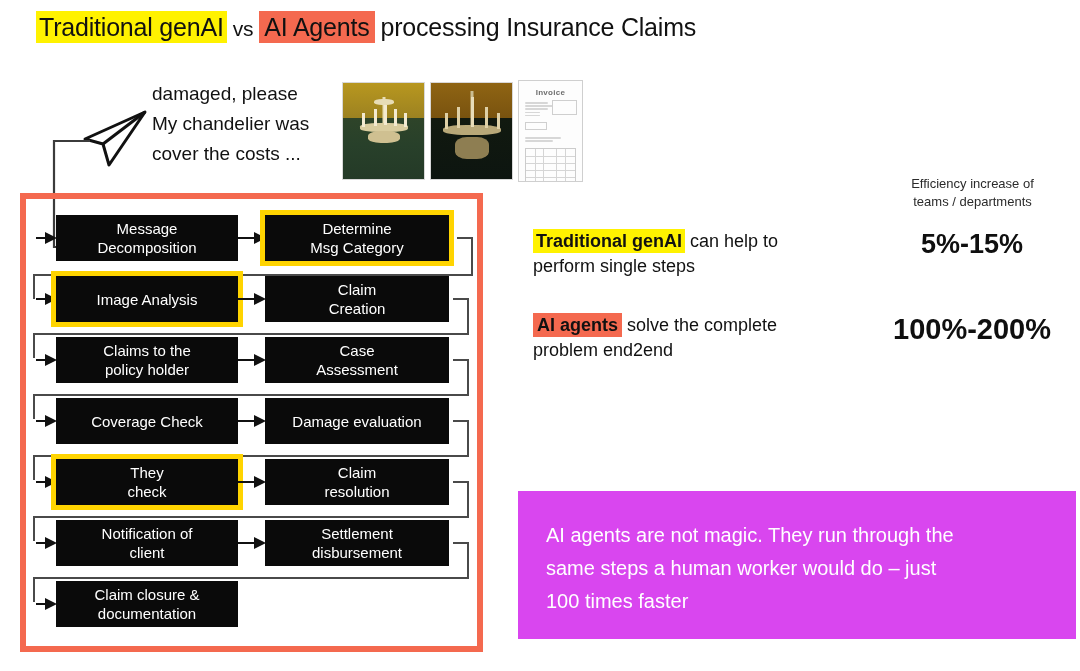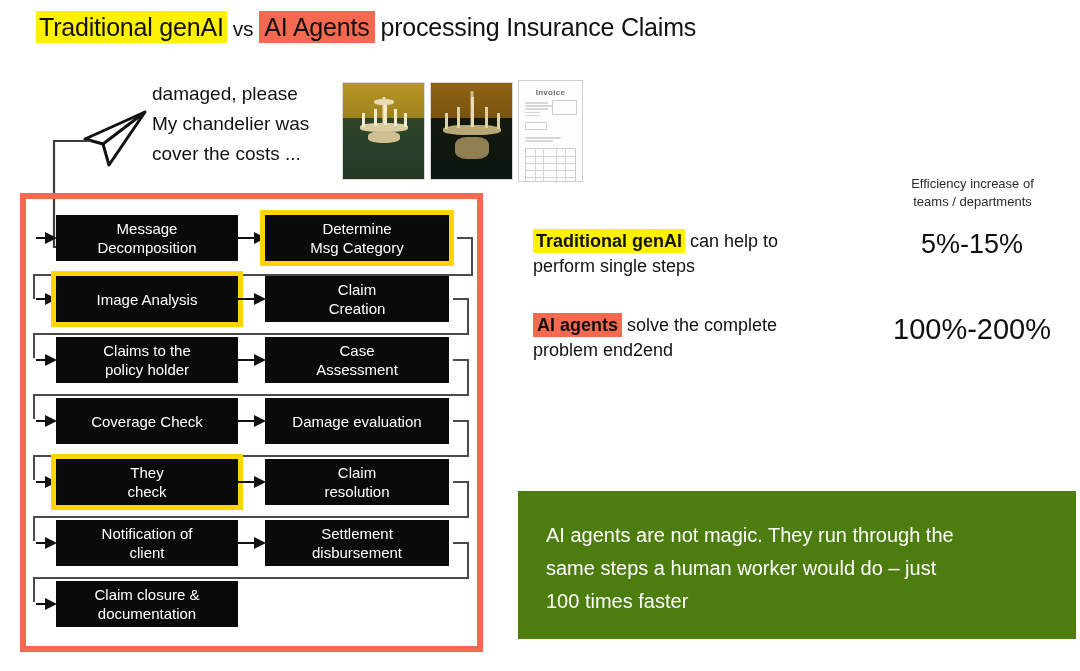--- a/index.html
+++ b/index.html
@@ -103,28 +103,28 @@
   .wrap-conn{position:absolute;left:0px;top:0px;width:463px;height:92px;pointer-events:none;}
 
   
   .eff-head{
     position:absolute;left:890px;top:175px;width:165px;
     text-align:center;font-size:13px;line-height:18px;color:#2b2b2b;
   }
   .stmt{position:absolute;width:300px;font-size:18px;line-height:25px;color:#111;}
   .stmt.s1{left:533px;top:229px;}
   .stmt.s2{left:533px;top:313px;}
-  .pct{position:absolute;text-align:center;width:200px;color:#0f0f0f;font-weight:400;}
+  .pct{position:absolute;text-align:center;width:200px;color:#0f0f0f;font-weight:700;}
   .pct.p1v{left:872px;top:229px;font-size:27px;}
   .pct.p2v{left:872px;top:313px;font-size:29px;}
 
   
   .callout{
     position:absolute;left:518px;top:491px;width:558px;height:148px;
-    background:#4d7c0f;color:#ffffff;box-sizing:border-box;
+    background:#d946ef;color:#ffffff;box-sizing:border-box;
     padding:28px 28px 0 28px;
     font-size:20px;line-height:33px;
   }
 </style>
 </head>
 <body>
 
 <div class="stage">
 
   <div class="title">

